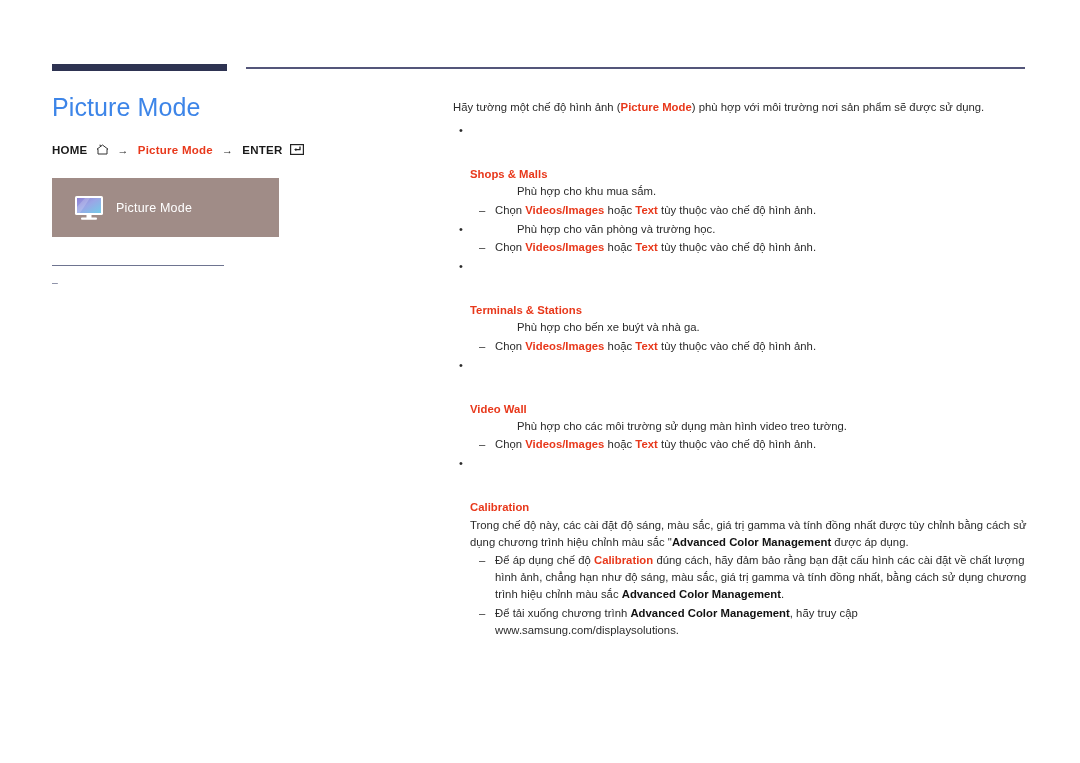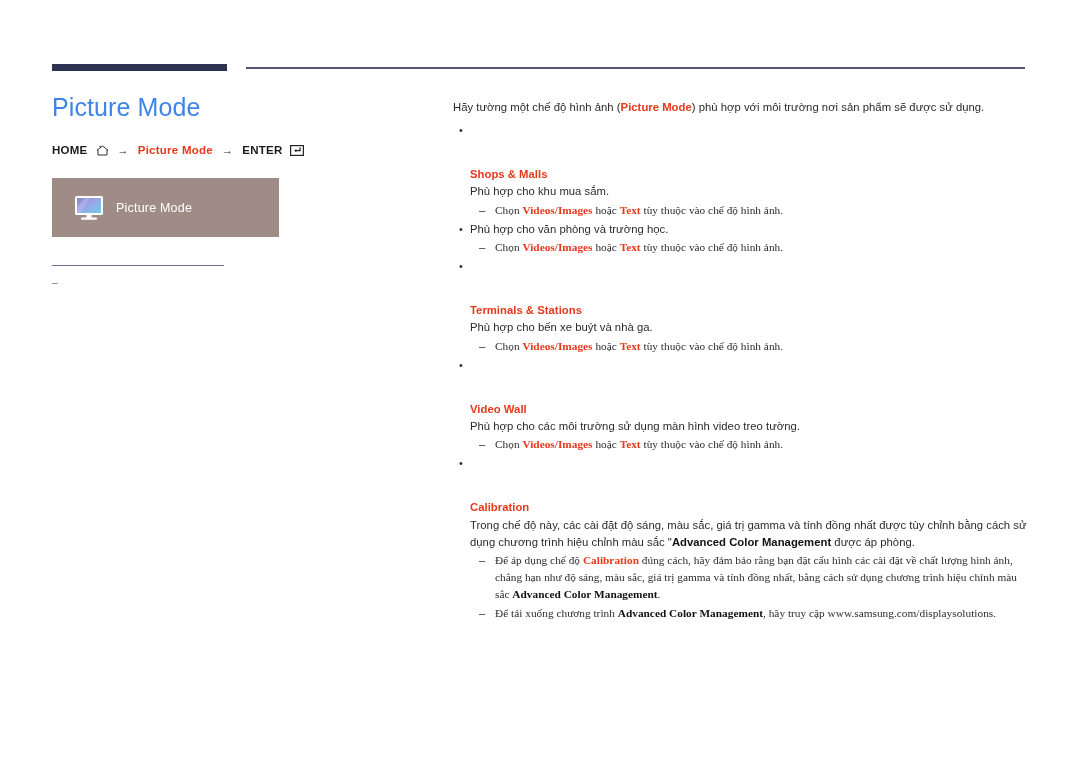--- a/index.html
+++ b/index.html
@@ -35,21 +35,21 @@
     white-space: nowrap;
   }
 
   .breadcrumb {
     font-size: 11.5px;
     font-weight: bold;
     color: #1a1a1a;
     letter-spacing: .25px;
     white-space: nowrap;
     display: flex;
-    align-items: center;
+    align-items: flex-start;
     gap: 8px;
     margin-bottom: 22px;
   }
   .breadcrumb .crumb-red { color: #e8381b; }
   .breadcrumb .arrow { font-weight: normal; font-size: 11px; color:#1a1a1a; padding:0 1px; }
 
   .home-ico { display:inline-block; width:13px; height:11px; position:relative; }
   .home-ico svg { display:block; }
 
   .enter-ico { display:inline-block; width:14px; height:11px; }
@@ -101,30 +101,30 @@
     flex: 0 0 17px;
     color: #2b2b2b;
     font-size: 11px;
     line-height: 17.2px;
     text-align: left;
     padding-left: 6px;
   }
   .bul > .body { flex: 1 1 auto; }
 
   .bul-title { color: #e8381b; font-weight: bold; line-height: 17.2px; margin-top: 44px; }
-  .bul-desc { line-height: 17.2px; }
+  .bul-desc { line-height: 17.2px; margin-left: 47px; }
 
   .sub { display: flex; margin-top: 1px; }
   .sub > .mark {
     flex: 0 0 25px;
     color: #2b2b2b;
     line-height: 17.2px;
     padding-left: 9px;
   }
-  .sub > .body { flex: 1 1 auto; line-height: 17.2px; font-family: Liberation Serif, serif; }
+  .sub > .body { flex: 1 1 auto; line-height: 17.2px; }
 
   .para { line-height: 17.2px; }
 </style>
 </head>
 <body>
 
 <div class="page">
 
   <div class="rule-thick"></div>
   <div class="rule-thin"></div>
@@ -230,21 +230,21 @@
           <span class="mark">‒</span>
           <div class="body"><span>Chọn </span><span class="red-b">Videos/Images</span><span> hoặc </span><span class="red-b">Text</span><span> tùy thuộc vào chế độ hình ảnh.</span></div>
         </div>
       </div>
     </div>
 
     <div class="bul">
       <span class="mark">•</span>
       <div class="body">
         <div class="bul-title">Calibration</div>
-        <div class="para"><span>Trong chế độ này, các cài đặt độ sáng, màu sắc, giá trị gamma và tính đồng nhất được tùy chỉnh bằng cách sử dụng chương trình hiệu chỉnh màu sắc "</span><span class="bold">Advanced Color Management</span><span> được áp phòng.</span></div>
+        <div class="para"><span>Trong chế độ này, các cài đặt độ sáng, màu sắc, giá trị gamma và tính đồng nhất được tùy chỉnh bằng cách sử dụng chương trình hiệu chỉnh màu sắc "</span><span class="bold">Advanced Color Management</span><span> được áp dụng.</span></div>
 
         <div class="sub">
           <span class="mark">‒</span>
           <div class="body"><span>Để áp dụng chế độ </span><span class="red-b">Calibration</span><span> đúng cách, hãy đảm bảo rằng bạn đặt cấu hình các cài đặt về chất lượng hình ảnh, chẳng hạn như độ sáng, màu sắc, giá trị gamma và tính đồng nhất, bằng cách sử dụng chương trình hiệu chỉnh màu sắc </span><span class="bold">Advanced Color Management</span><span>.</span></div>
         </div>
 
         <div class="sub">
           <span class="mark">‒</span>
           <div class="body"><span>Để tải xuống chương trình </span><span class="bold">Advanced Color Management</span><span>, hãy truy cập www.samsung.com/displaysolutions.</span></div>
         </div>

